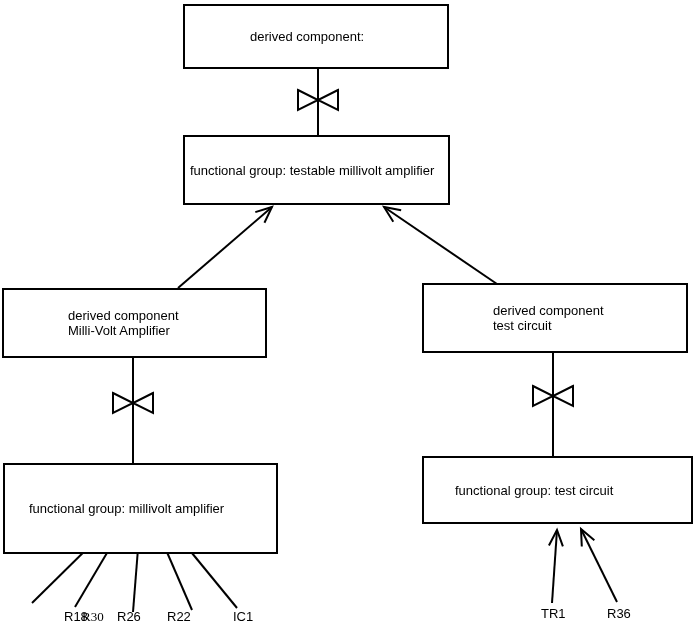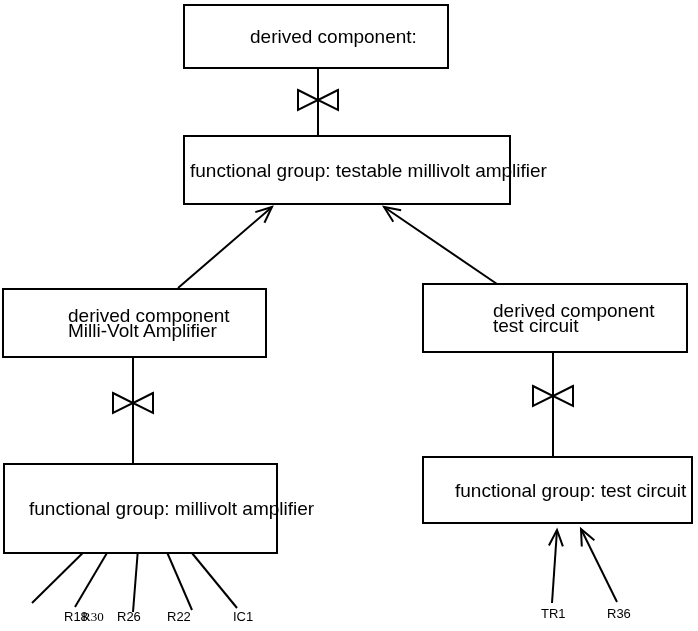--- a/index.html
+++ b/index.html
@@ -22,21 +22,21 @@
     fill: none;
   }
   .node {
     position: absolute;
     box-sizing: border-box;
     background: var(--bg, #ffffff);
     border: 2px solid var(--ink, #000000);
     display: flex;
     flex-direction: column;
     justify-content: center;
-    font-size: 19px;
+    font-size: 13px;
     line-height: 15px;
     white-space: pre;
   }
   .node-line { white-space: pre; }
   .lbl {
     position: absolute;
     font-size: 13px;
     line-height: 15px;
     white-space: pre;
   }
@@ -80,21 +80,21 @@
     <line class="stroke" x1="237" y1="608" x2="178" y2="536" marker-end="url(#ah)"></line>
 
     <line class="stroke" x1="552" y1="603" x2="557" y2="530" marker-end="url(#ah)"></line>
     <line class="stroke" x1="617" y1="602" x2="581" y2="529" marker-end="url(#ah)"></line>
   </svg>
 
   <div class="node" style="left:183px; top:4px; width:266px; height:65px; padding-left:65px;">
     <div class="node-line">derived component:</div>
   </div>
 
-  <div class="node" style="left:183px; top:135px; width:328px; height:70px; padding-left:5px;">
+  <div class="node" style="left:183px; top:135px; width:267px; height:70px; padding-left:5px;">
     <div class="node-line">functional group: testable millivolt amplifier</div>
   </div>
 
   <div class="node" style="left:2px; top:288px; width:265px; height:70px; padding-left:64px;">
     <div class="node-line">derived component</div>
     <div class="node-line">Milli-Volt Amplifier</div>
   </div>
 
   <div class="node" style="left:422px; top:283px; width:266px; height:70px; padding-left:69px;">
     <div class="node-line">derived component</div>

